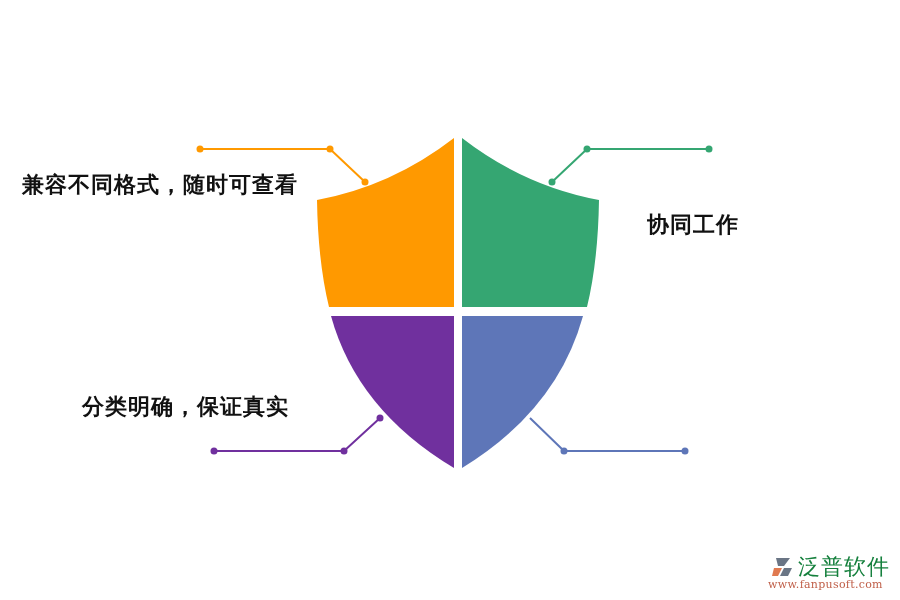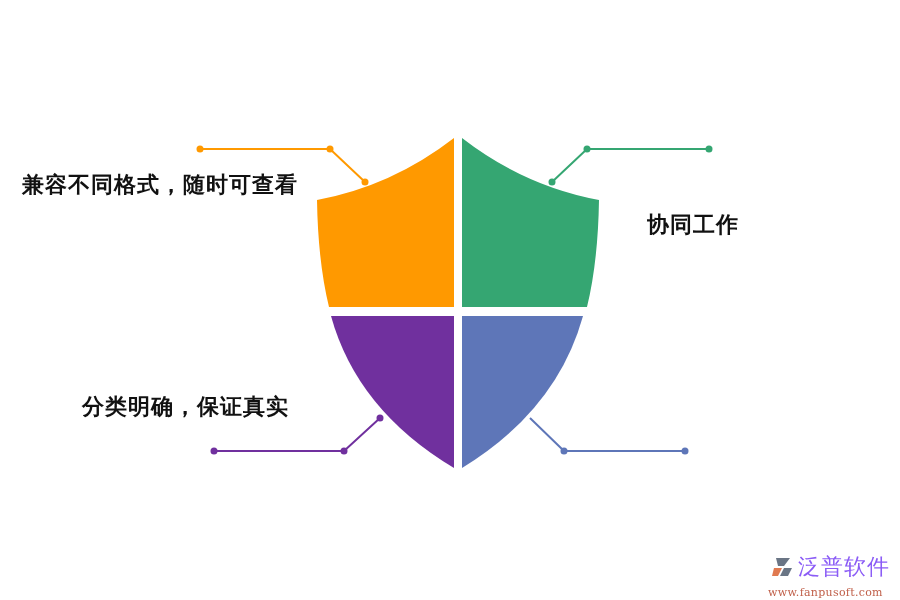--- a/index.html
+++ b/index.html
@@ -1,22 +1,22 @@
 <!DOCTYPE html>
 <html><head>
 <meta charset="utf-8">
 <style>
   html, body { margin:0; padding:0; }
   body { width:900px; height:600px; background:#ffffff; position:relative; overflow:hidden;
          font-family:"DejaVu Sans", "Liberation Sans", sans-serif; }
   .stage { position:absolute; left:0; top:0; width:900px; height:600px; }
   .label { position:absolute; font-size:22px; font-weight:bold; color:#111111; white-space:nowrap; line-height:26px; letter-spacing:1px;text-align:right; }
   .logo { position:absolute; left:768px; top:552px; width:125px; height:42px; }
-  .logo-name { position:absolute; left:30px; top:0; font-size:22px; color:#8b5cf6; letter-spacing:1px; }
-  .logo-url { position:absolute; left:0; top:26px; font-size:11px; color:#c0604a; font-family:"DejaVu Serif", serif; letter-spacing:0.3px;margin-top:8px; }
+  .logo-name { position:absolute; left:30px; top:0; font-size:22px; color:#15803d; letter-spacing:1px; }
+  .logo-url { position:absolute; left:0; top:26px; font-size:11px; color:#c0604a; font-family:"DejaVu Serif", serif; letter-spacing:0.3px; }
   .logo-icon { position:absolute; left:2px; top:4px; width:26px; height:22px; }
 </style>
 </head>
 <body>
 
 <div class="stage">
   <svg width="900" height="600" viewBox="0 0 900 600" style="position:absolute;left:0;top:0">
 
     <path d="M454,138 L454,307 L329,307 Q318,262 317,200 Q392,186 454,138 Z" fill="#FF9900"></path>
 

